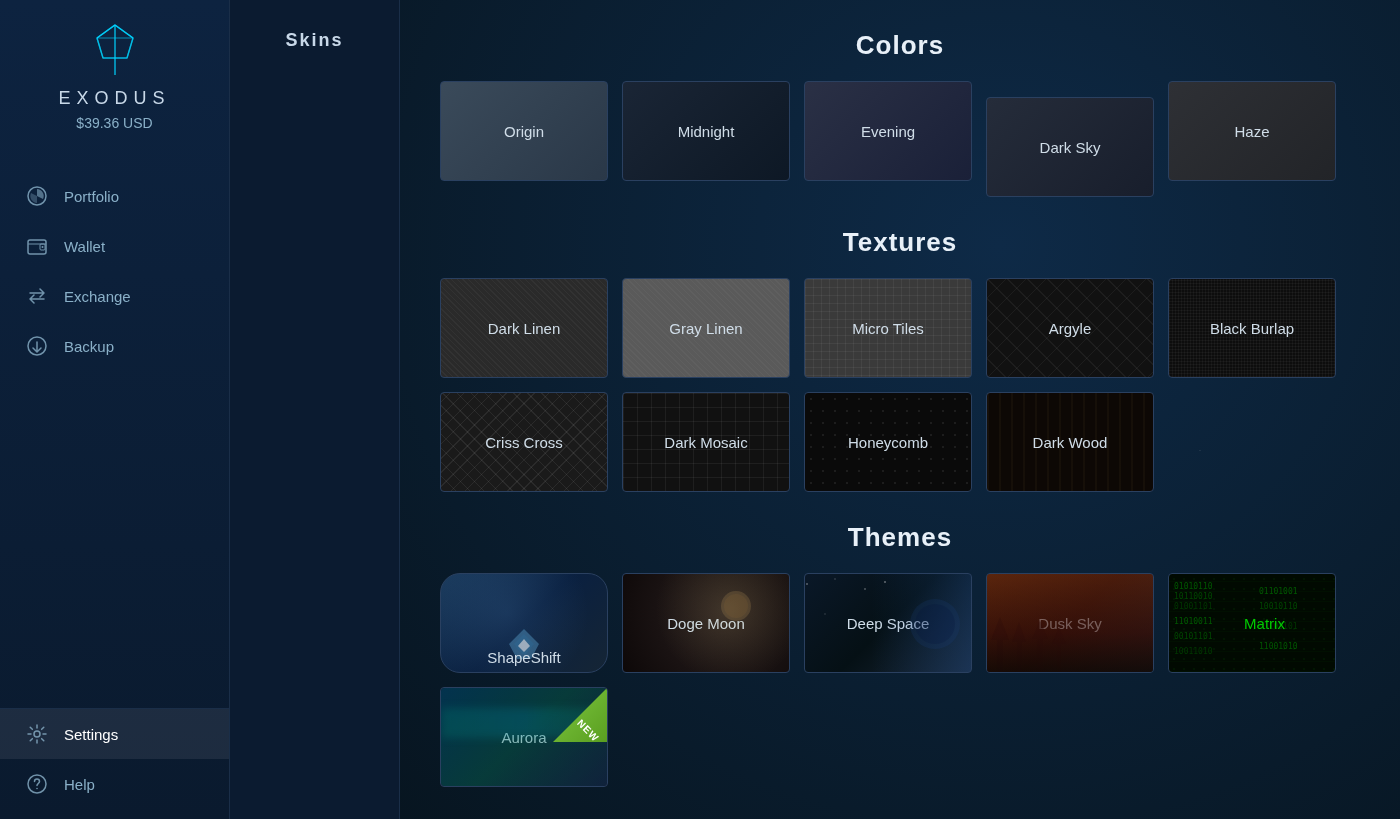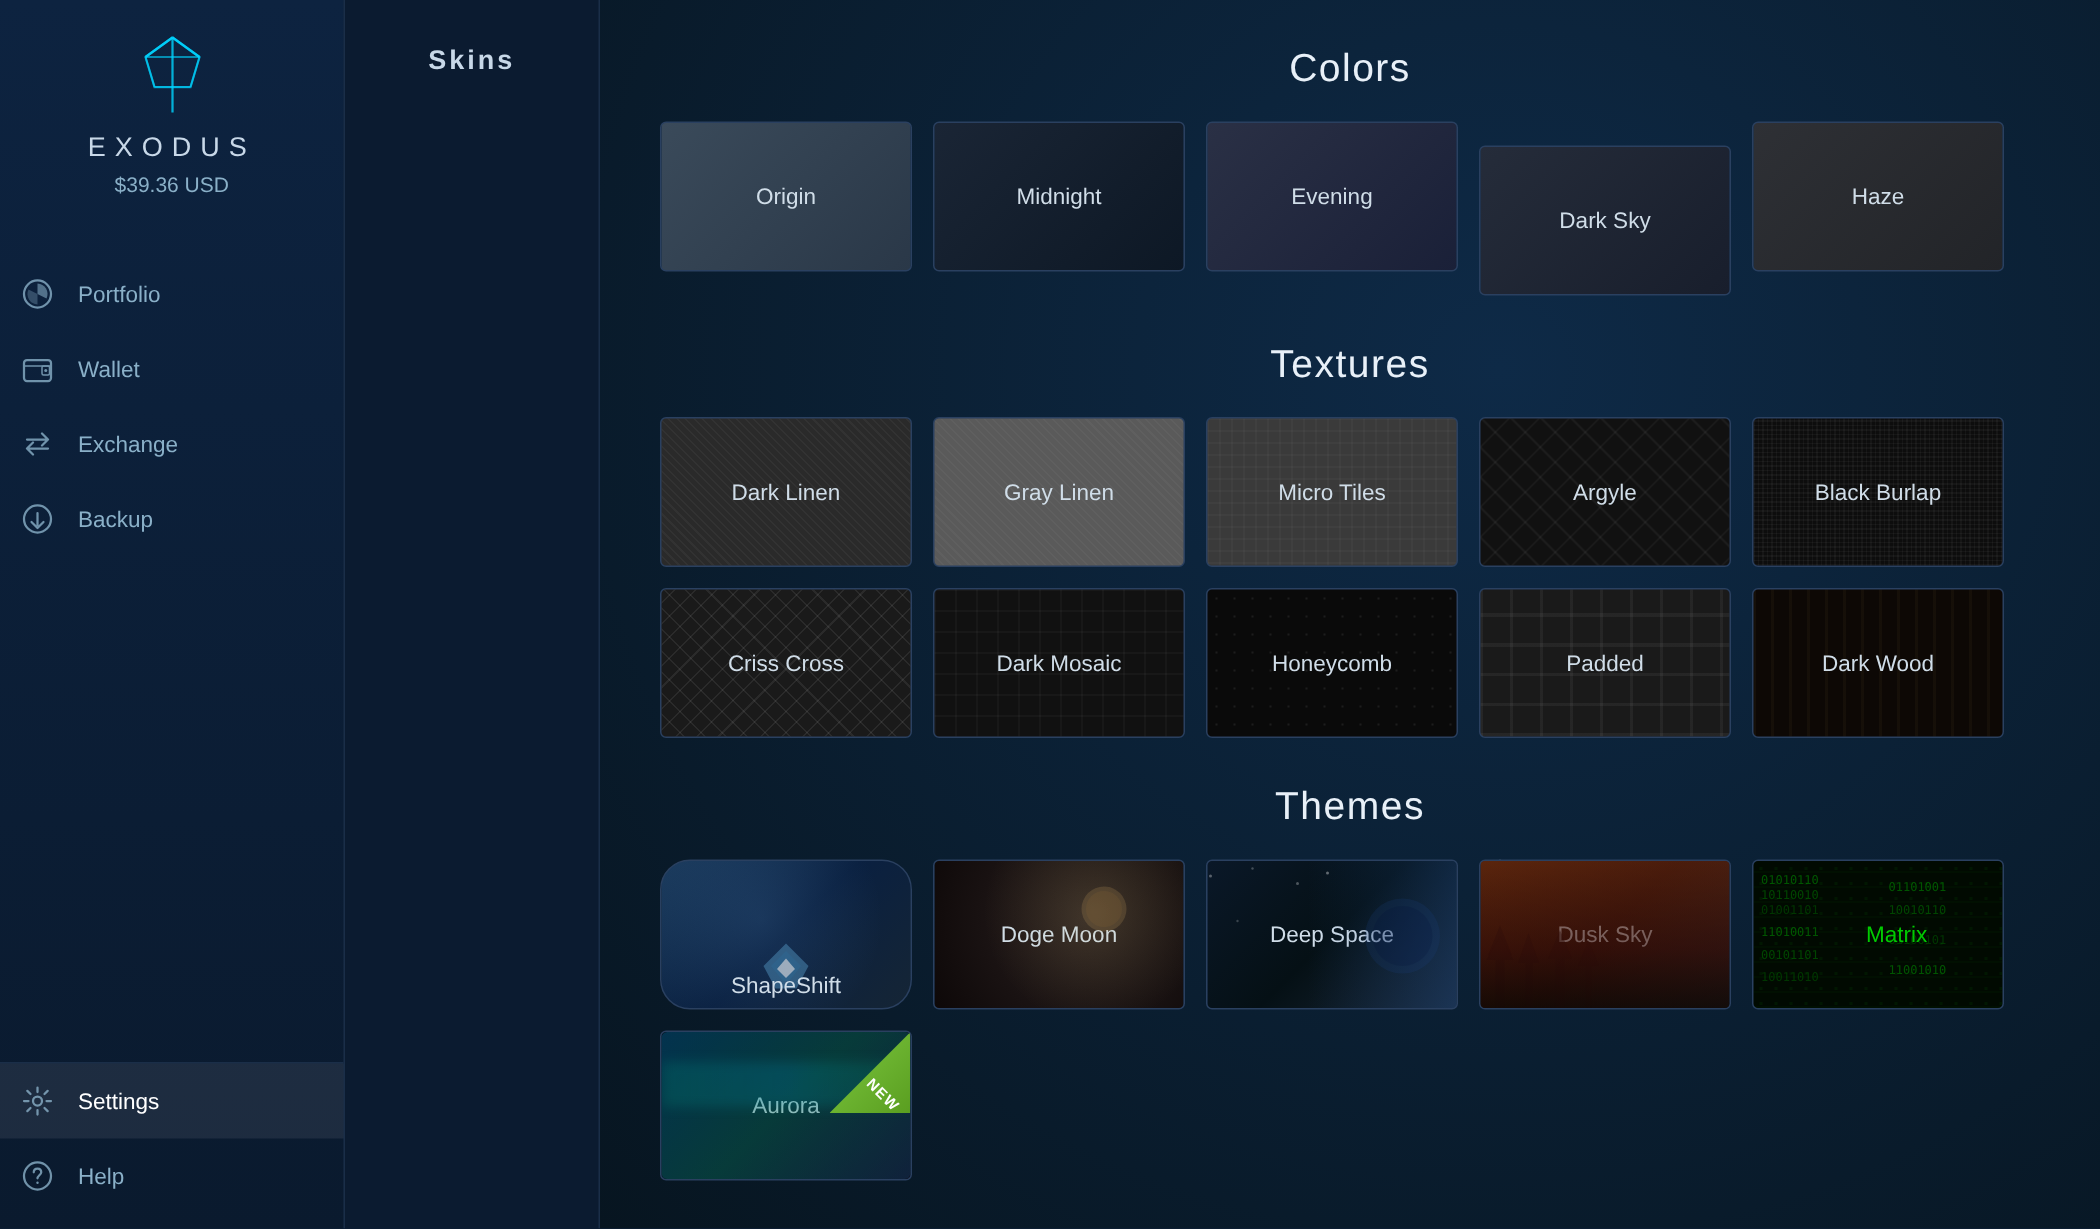--- a/index.html
+++ b/index.html
@@ -55,21 +55,21 @@
 
     .nav-items {
       width: 100%;
       margin-top: 10px;
       flex: 1;
     }
 
     .nav-item {
       display: flex;
       align-items: center;
-      padding: 14px 14px;
+      padding: 14px 26px;
       cursor: pointer;
       color: #8ab0c8;
       font-size: 15px;
       gap: 16px;
       transition: background 0.2s;
     }
     .nav-item.active {
       background: rgba(255,255,255,0.08);
       color: #fff;
     }
@@ -115,21 +115,21 @@
 
     .content-inner {
       position: relative;
       z-index: 1;
     }
 
     
     .section-header {
       text-align: center;
       font-size: 26px;
-      font-weight: 400;
+      font-weight: 700;
       color: #e8f0f8;
       margin-bottom: 20px;
       letter-spacing: 1px;
     }
 
     .skins-grid {
       display: flex;
       flex-wrap: wrap;
       gap: 14px;
       justify-content: flex-start;
@@ -490,23 +490,20 @@
             </div>
             <div class="skin-card skin-crisscross">
               <span>Criss Cross</span>
             </div>
             <div class="skin-card skin-darkmosaic">
               <span>Dark Mosaic</span>
             </div>
             <div class="skin-card skin-honeycomb">
               <span>Honeycomb</span>
             </div>
-            <div class="skin-card skin-padded">
-              <span>Padded</span>
-            </div>
             <div class="skin-card skin-darkwood">
               <span>Dark Wood</span>
             </div>
           </div>
         </div>
 
         <div style="margin-top: 30px;">
           <div class="section-header">Themes</div>
           <div class="skins-grid">
             <div class="skin-card skin-shapeshift">

